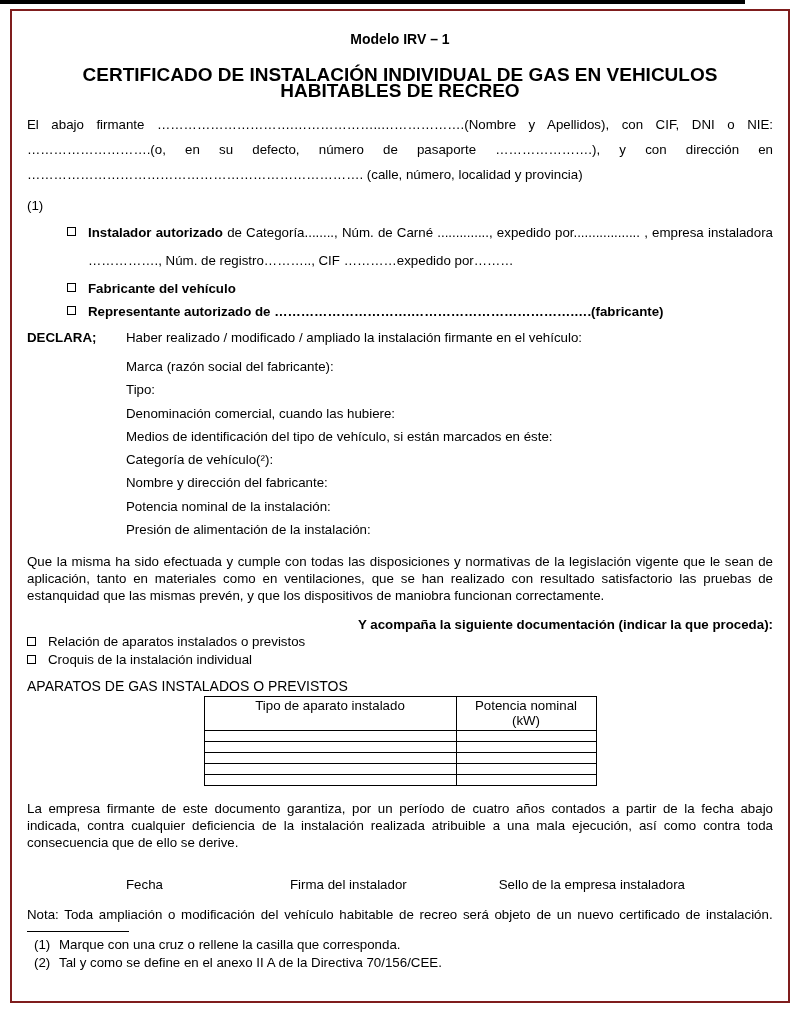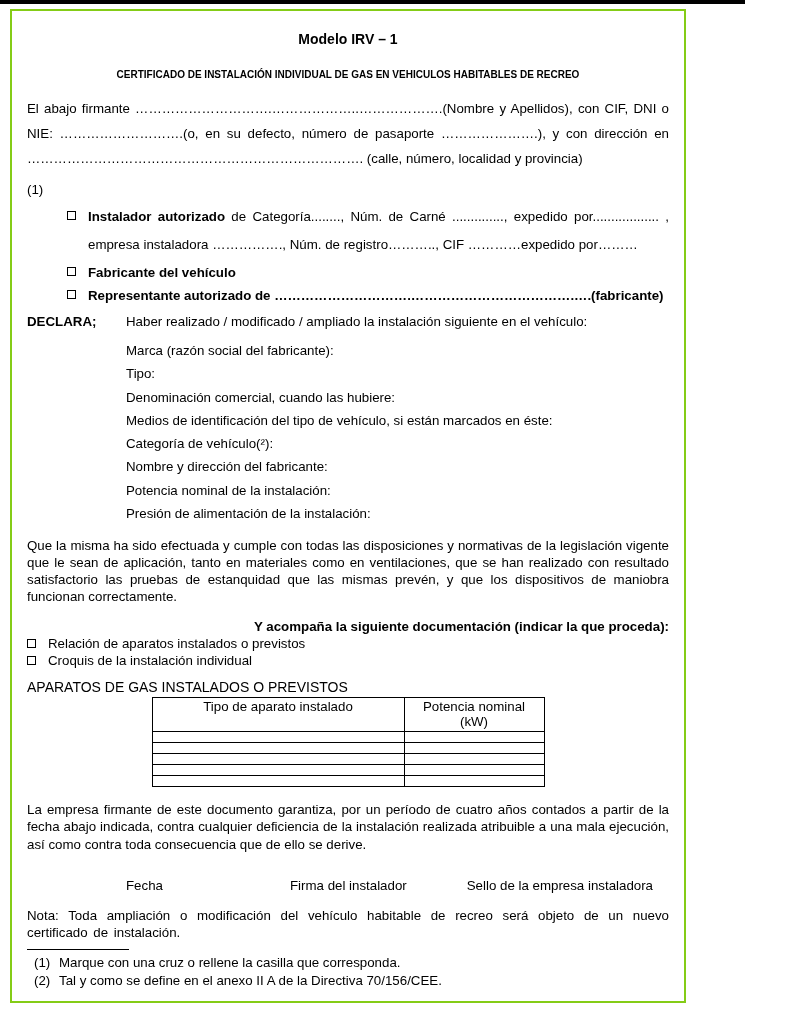--- a/index.html
+++ b/index.html
@@ -8,26 +8,26 @@
     width: 800px; height: 1011px;
     background: #ffffff; color: #000000;
     font-family: "Liberation Sans", "DejaVu Sans", sans-serif;
     font-size: 13.3px;
     position: relative;
     overflow: hidden;
   }
   .scan-edge { position: absolute; top: 0; left: 0; width: 745px; height: 4px; background: #000; }
   .page {
     position: absolute; top: 9px; left: 10px;
-    width: 676px; height: 994px;
-    border: 2px solid #84cc16;
+    width: 780px; height: 994px;
+    border: 2px solid #7f1d1d;
     padding: 12px 15px 4px 15px;
   }
   .title    { margin: 8px 0 0; text-align: center; font-size: 14px; font-weight: bold; line-height: 16px; }
-  .subtitle { margin: 20px 0 0; text-align: center; font-size: 10px; font-weight: bold; line-height: 16px; }
+  .subtitle { margin: 20px 0 0; text-align: center; font-size: 19px; font-weight: bold; line-height: 16px; }
   .intro    { margin: 13px 0 0; text-align: justify; line-height: 25px; }
   .marker   { margin: 9px 0 0; line-height: 19px; }
 
   .options  { margin: 1px 0 0 40px; }
   .option   { display: flex; align-items: flex-start; margin-top: 4px; }
   .option .option-text { line-height: 19px; text-align: justify; }
   .option.tall .option-text { line-height: 28px; }
   .checkbox {
     flex: 0 0 auto; width: 9px; height: 9px;
     border: 1.5px solid #000; background: #fff;
@@ -59,21 +59,21 @@
   .appliances th.kw { white-space: pre-line; }
   .col-tipo { width: 252px; }
   .col-kw   { width: 140px; }
   .appliances td { height: 11px; padding: 0; }
 
   .warranty { margin: 14px 0 0; text-align: justify; line-height: 17.3px; }
 
   .signature-row { margin-top: 24px; display: flex; line-height: 17px; align-items: center; }
   .sig-fecha { margin-left: 99px; }
   .sig-firma { margin-left: 127px; }
-  .sig-sello { margin-left: 60px; }
+  .sig-sello { margin-left: 92px; }
 
   .note { margin: 13px 0 0; text-align: justify; line-height: 17.3px; word-spacing: 2px; }
 
   .foot-rule { margin-top: 8px; width: 102px; height: 0; border-top: 1.4px solid #000; }
   .footnotes { margin-top: 4px; }
   .footnote  { display: flex; line-height: 18px; }
   .footnote-num { flex: 0 0 32px; padding-left: 7px; }
 </style>
 </head>
 <body>
@@ -99,21 +99,21 @@
       <span class="option-text"><b>Fabricante del vehículo</b><span></span></span>
     </div>
     <div class="option">
       <span class="checkbox"></span>
       <span class="option-text"><b>Representante autorizado de ………………………….……………………………….….(fabricante)</b><span></span></span>
     </div>
   </div>
 
   <div class="declara-row">
     <span class="declara-kw">DECLARA;</span>
-    <span class="declara-text">Haber realizado / modificado / ampliado la instalación siguiente en el vehículo:</span>
+    <span class="declara-text">Haber realizado / modificado / ampliado la instalación firmante en el vehículo:</span>
   </div>
 
   <div class="fields">
     <div class="field">Marca (razón social del fabricante):</div>
     <div class="field">Tipo:</div>
     <div class="field">Denominación comercial, cuando las hubiere:</div>
     <div class="field">Medios de identificación del tipo de vehículo, si están marcados en éste:</div>
     <div class="field">Categoría de vehículo(²):</div>
     <div class="field">Nombre y dirección del fabricante:</div>
     <div class="field">Potencia nominal de la instalación:</div>

